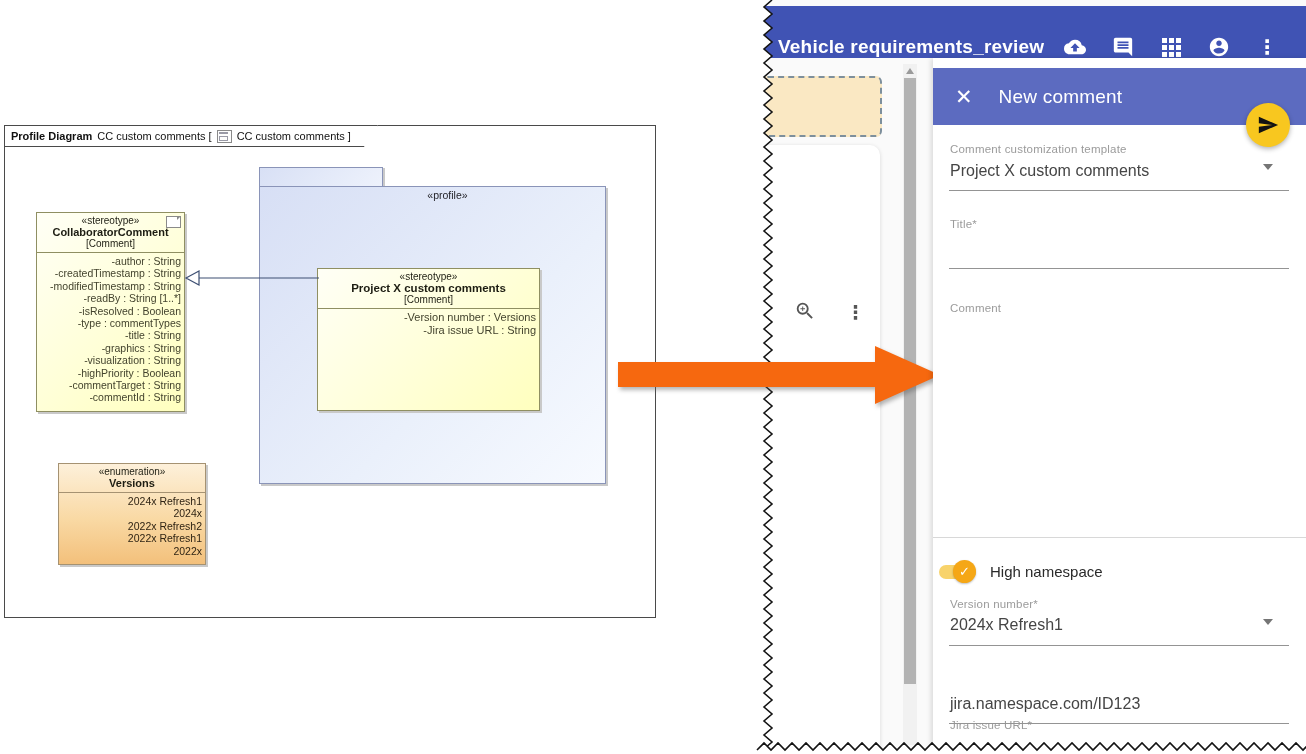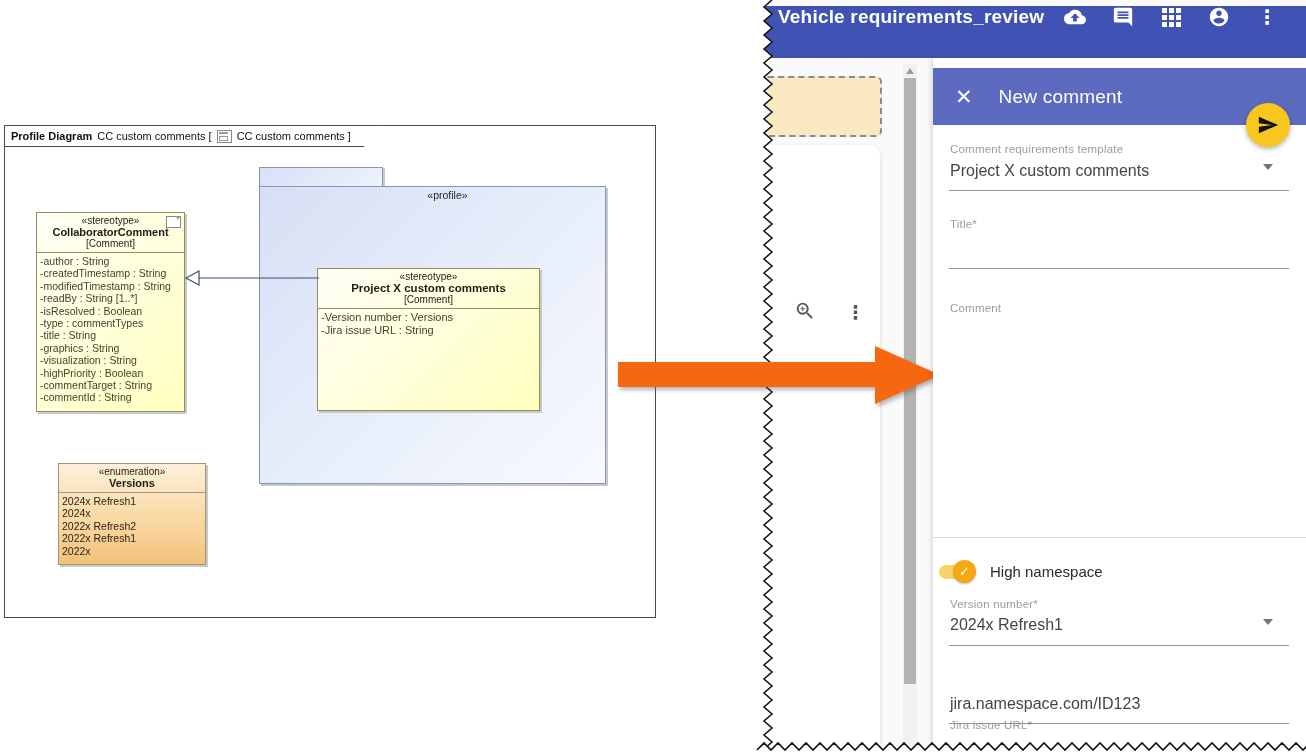--- a/index.html
+++ b/index.html
@@ -14,42 +14,42 @@
   .dg-tab b{font-weight:bold;}
   .dg-icon{width:13px;height:11px;border:1px solid #8a8a8a;background:#fdfdfd;display:inline-block;position:relative;}
   .dg-icon:before{content:"";position:absolute;left:1px;top:1px;width:9px;height:2px;background:#9a9aa6;}
   .dg-icon:after{content:"";position:absolute;left:1px;top:5px;width:7px;height:3px;border:1px solid #9a9aa6;}
 
   .uml-box{border:1px solid #8f8f62;box-shadow:2px 2px 0 #c9c9c9;font-size:10.5px;color:#1d1d12;}
   .uml-head{text-align:center;padding:2px 3px 3px;border-bottom:1px solid #8f8f62;}
   .uml-st{font-size:10px;}
   .uml-name{font-weight:bold;font-size:11px;}
   .uml-kind{font-size:10px;}
-  .uml-attrs{padding:2px 3px;line-height:12.4px;color:#44442e;white-space:nowrap;}
+  .uml-attrs{padding:2px 3px;line-height:12.4px;color:#44442e;white-space:nowrap;text-align:right;}
   .yellowbox{background:linear-gradient(135deg,#fffff6 0%,#ffffd8 55%,#ffffbe 100%);}
   .orangebox{background:linear-gradient(180deg,#fdf0da 0%,#f9d9a4 55%,#f3c07b 100%);border-color:#a59272;}
   .note-icon{position:absolute;top:3px;right:3px;width:13px;height:10px;border:1px solid #8a8a8a;background:#fff;}
   .note-icon:before{content:"";position:absolute;right:-1px;top:-1px;width:0;height:0;
                     border-left:4px solid #8a8a8a;border-bottom:4px solid transparent;}
 
   .pkg-tab{left:259px;top:167px;width:122px;height:19px;background:linear-gradient(135deg,#d8e0f5,#eef2fc);
            border:1px solid #8a94b8;box-shadow:2px 1px 0 #c9c9c9;}
   .pkg-body{left:259px;top:186px;width:345px;height:296px;background:linear-gradient(135deg,#d7dff5 0%,#eaf0fb 60%,#f7faff 100%);
             border:1px solid #8a94b8;box-shadow:2px 2px 0 #c9c9c9;}
   .pkg-label{left:275px;top:189px;width:345px;text-align:center;font-size:10.5px;color:#24242a;}
 
   
   .gen-svg{left:183px;top:268px;}
 
   
   .big-arrow{left:610px;top:340px;z-index:3;filter:drop-shadow(2px 3px 2px rgba(90,90,90,.45));}
 
   
   .mobile{left:758px;top:0;width:548px;height:754px;background:#fafafa;}
-  .appbar{left:0;top:6px;right:0;height:52px;background:#4053b4;display:flex;align-items:flex-start;color:#fff;}
+  .appbar{left:0;top:6px;right:0;height:52px;background:#4053b4;display:flex;align-items:flex-end;color:#fff;}
   .appbar-title{font-size:19px;font-weight:bold;letter-spacing:.2px;margin-left:20px;flex:0 0 auto;}
   .appbar-icons{display:flex;align-items:center;gap:26px;margin-left:auto;margin-right:28px;}
   .abar-ic{width:22px;height:22px;display:flex;align-items:center;justify-content:center;}
   .grid9{display:grid;grid-template-columns:repeat(3,5px);grid-template-rows:repeat(3,5px);gap:2px;}
   .grid9 i{background:#fff;width:5px;height:5px;}
   .morev{color:#fff;font-size:20px;font-weight:bold;line-height:20px;}
 
   .dashed-note{left:4px;top:76px;width:116px;height:57px;background:#fae8c3;border:2px dashed #7d8f9c;border-radius:6px;}
   .tools-card{left:0;top:145px;width:122px;height:609px;background:#fff;border-radius:0 10px 0 0;box-shadow:0 1px 4px rgba(0,0,0,.14);}
   .tool-dots{color:#555;font-size:19px;font-weight:bold;letter-spacing:1px;}
@@ -212,21 +212,21 @@
       <div class="abs panel-head">
         <span class="close-x">✕</span>
         <span class="panel-title">New comment</span>
       </div>
       <div class="abs fab">
         <svg width="22" height="22" viewBox="0 0 24 24">
             <path fill="#131313" d="M2.01 21L23 12 2.01 3 2 10l15 2-15 2z"></path>
           </svg>
       </div>
 
-      <div class="abs f-label" style="top:85px;">Comment requirements template</div>
+      <div class="abs f-label" style="top:85px;">Comment customization template</div>
       <div class="abs f-value" style="top:104px;">Project X custom comments</div>
       <span class="abs caret" style="left:330px;top:106px;"></span>
       <div class="abs f-line" style="top:132px;"></div>
 
       <div class="abs f-label" style="top:160px;">Title*</div>
       <div class="abs f-line" style="top:210px;"></div>
 
       <div class="abs f-label" style="top:244px;">Comment</div>
 
       <div class="abs divider" style="top:479px;"></div>

